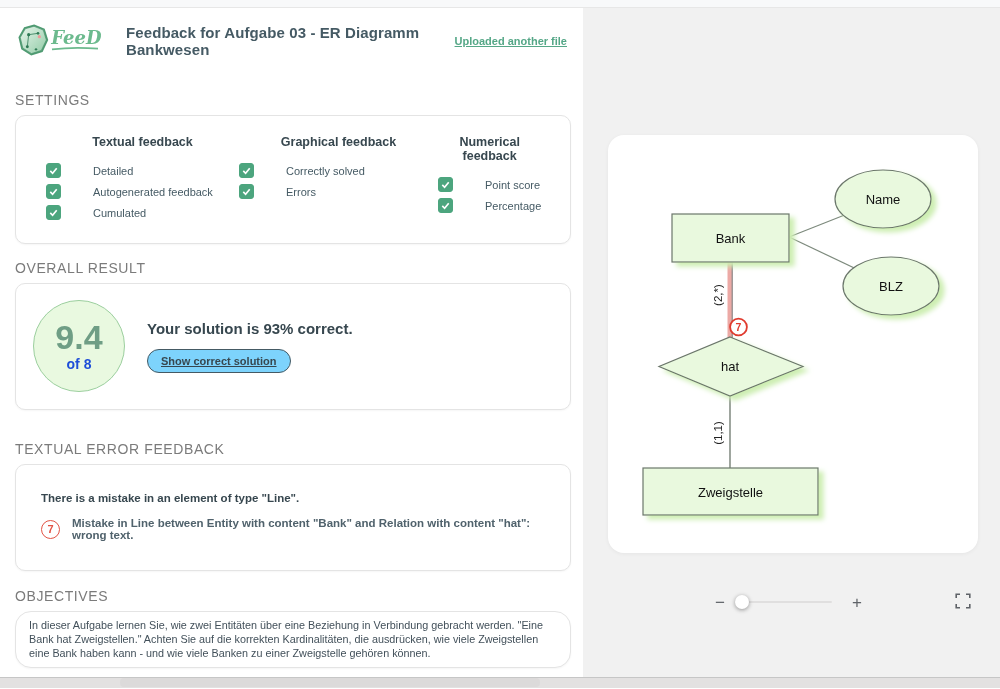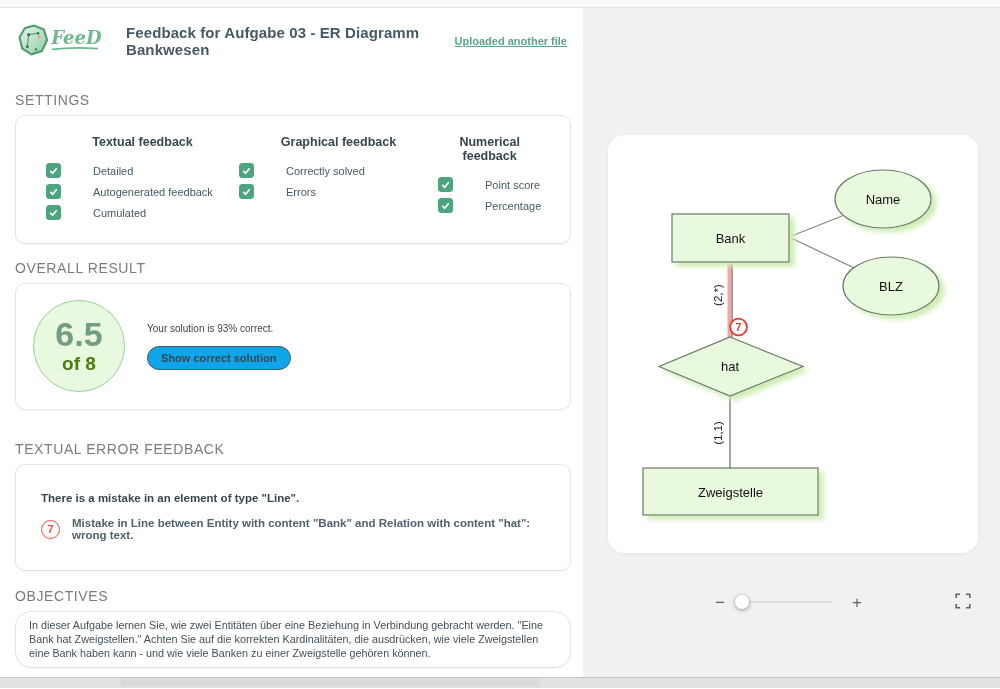--- a/index.html
+++ b/index.html
@@ -32,26 +32,26 @@
   .cb.checked { background:#4ca57e; border-color:#4ca57e; }
   .cb.checked svg { display:block; }
   .opt-label { margin-left:8px; font-size:11px; color:#455a64; }
 
   
   .result-card { padding:16px 20px 17px 17px; display:flex; align-items:center; }
   .score-circle { width:92px; height:92px; border-radius:50%; background:#e9f9e0;
                   border:1px solid #9ccf9f; display:flex; flex-direction:column;
                   align-items:center; justify-content:center; }
   .score-big { font-size:34px; font-weight:bold; color:#6f9e85; line-height:34px; }
-  .score-of  { font-size:19px; font-weight:bold; color:#4d7c0f; margin-top:2px; }
+  .score-of  { font-size:14px; font-weight:bold; color:#1d4ed8; margin-top:2px; }
   .result-right { margin-left:22px; }
-  .result-msg { font-size:10px; font-weight:normal; color:#37474f; }
-  .solution-btn { margin-top:12px; background:#0ea5e9; border:1.5px solid #455a64; border-radius:16px;
+  .result-msg { font-size:15px; font-weight:bold; color:#37474f; }
+  .solution-btn { margin-top:12px; background:#7dd3fc; border:1.5px solid #455a64; border-radius:16px;
                   padding:5px 13px; font-size:11px; font-weight:bold; color:#37474f; cursor:pointer;
-                  font-family:"Liberation Sans", sans-serif; }
+                  font-family:"Liberation Sans", sans-serif;text-decoration:underline; }
 
   
   .error-card { padding:27px 9px 29px 25px; }
   .error-heading { font-size:11.5px; font-weight:bold; color:#37474f; }
   .error-item { display:flex; align-items:center; margin-top:13px; }
   .error-badge { width:19px; height:19px; border-radius:50%; border:1.5px solid #e25345;
                  color:#e25345; font-size:11px; font-weight:bold; display:flex;
                  align-items:center; justify-content:center; flex:0 0 auto; }
   .error-text { margin-left:12px; font-size:11.5px; color:#50626c;font-weight:bold; }
 
@@ -172,21 +172,21 @@
             </span>
           <span class="opt-label">Percentage</span>
         </div>
       </div>
     </div>
 
     <div class="sec-label" style="margin-top:16px">OVERALL RESULT</div>
 
     <div class="card result-card">
       <div class="score-circle">
-        <div class="score-big">6.5</div>
+        <div class="score-big">9.4</div>
         <div class="score-of">of 8</div>
       </div>
       <div class="result-right">
         <div class="result-msg">Your solution is 93% correct.</div>
         <button class="solution-btn">Show correct solution</button>
       </div>
     </div>
 
     <div class="sec-label" style="margin-top:31px">TEXTUAL ERROR FEEDBACK</div>
 

